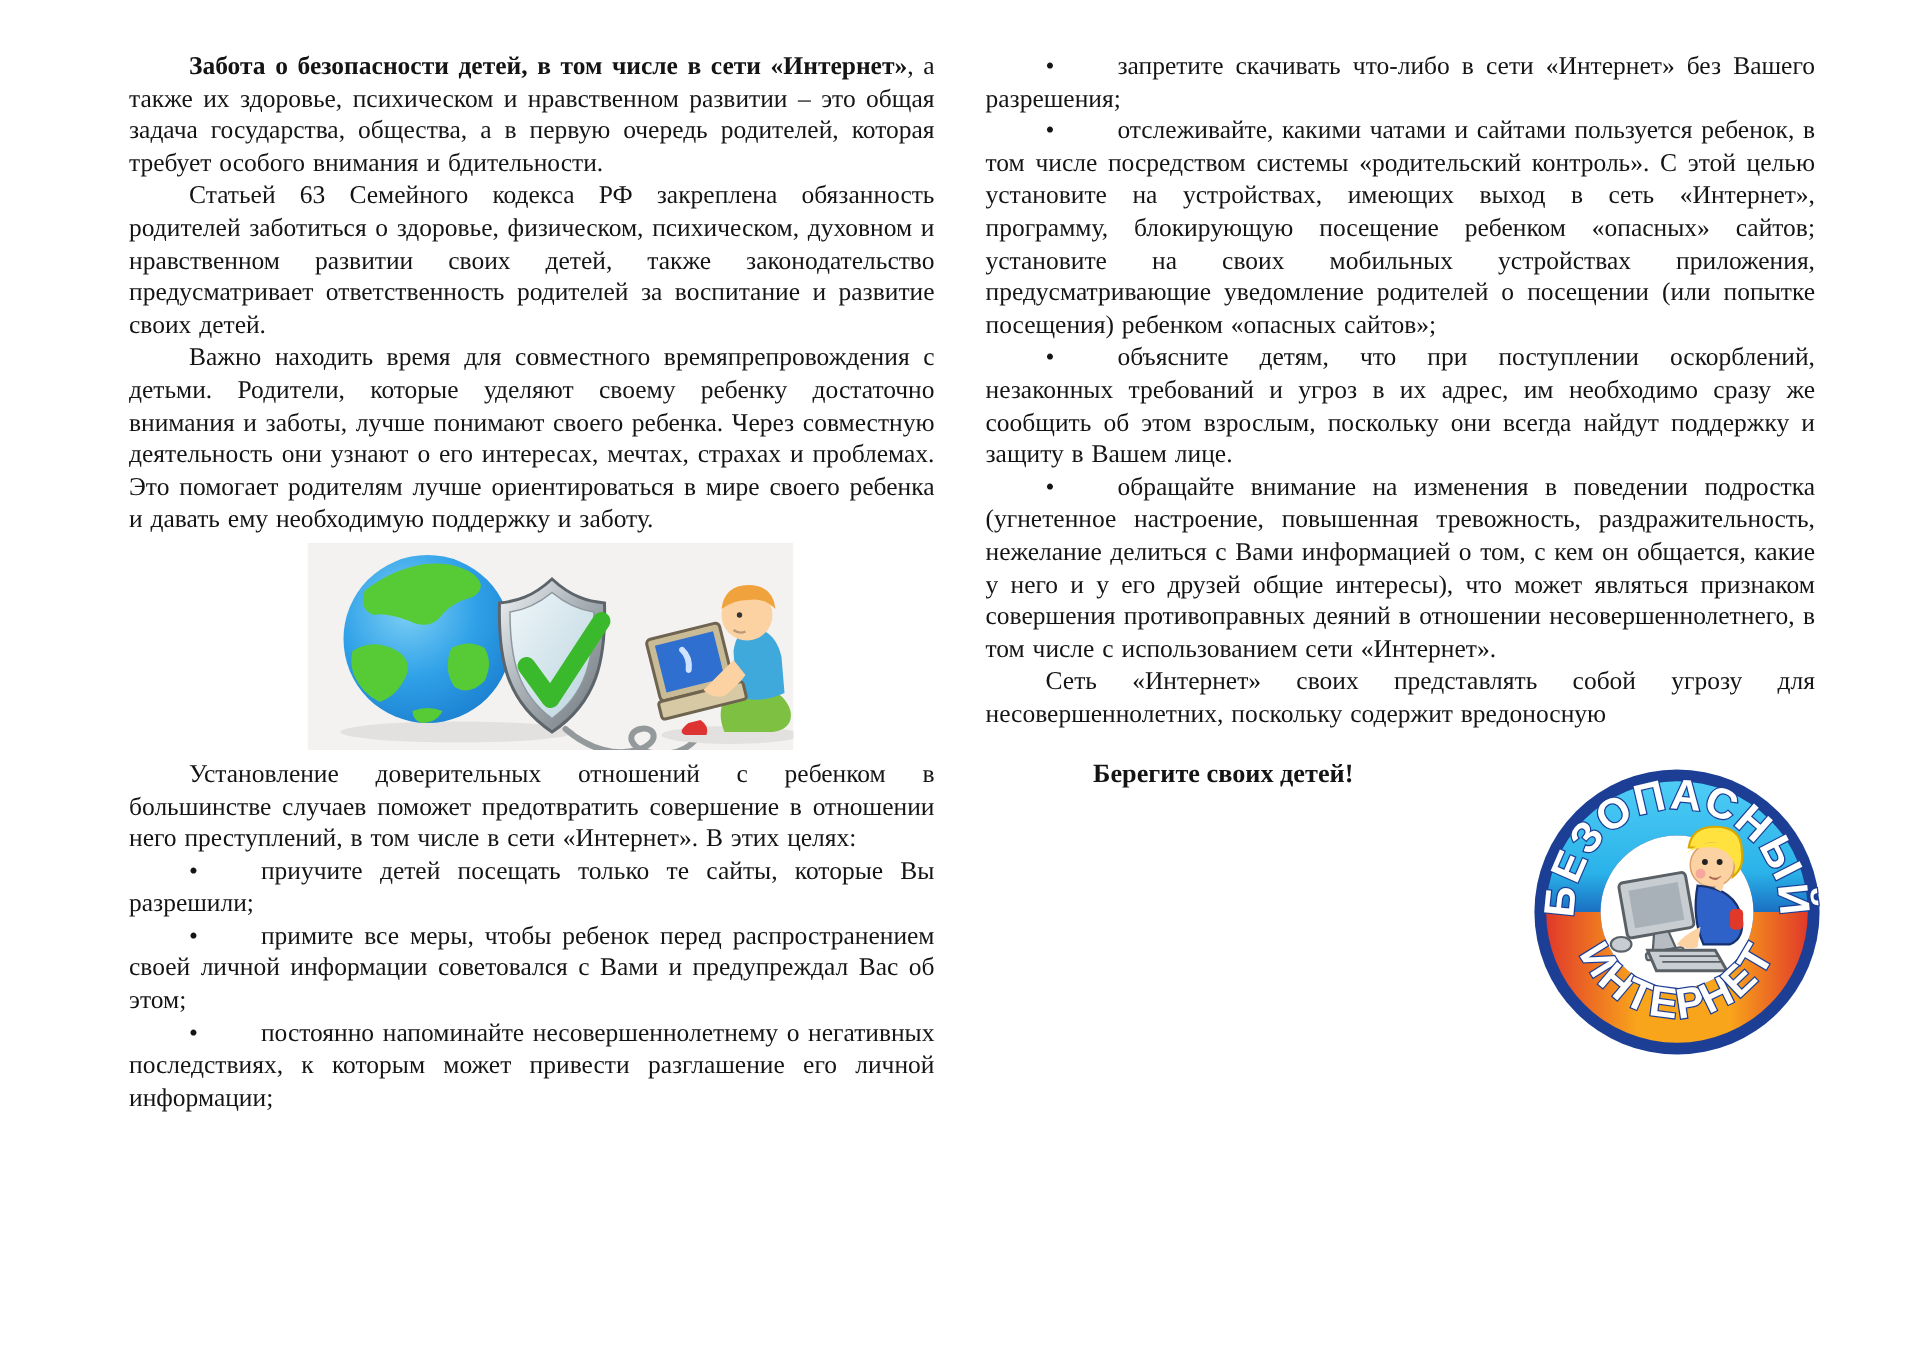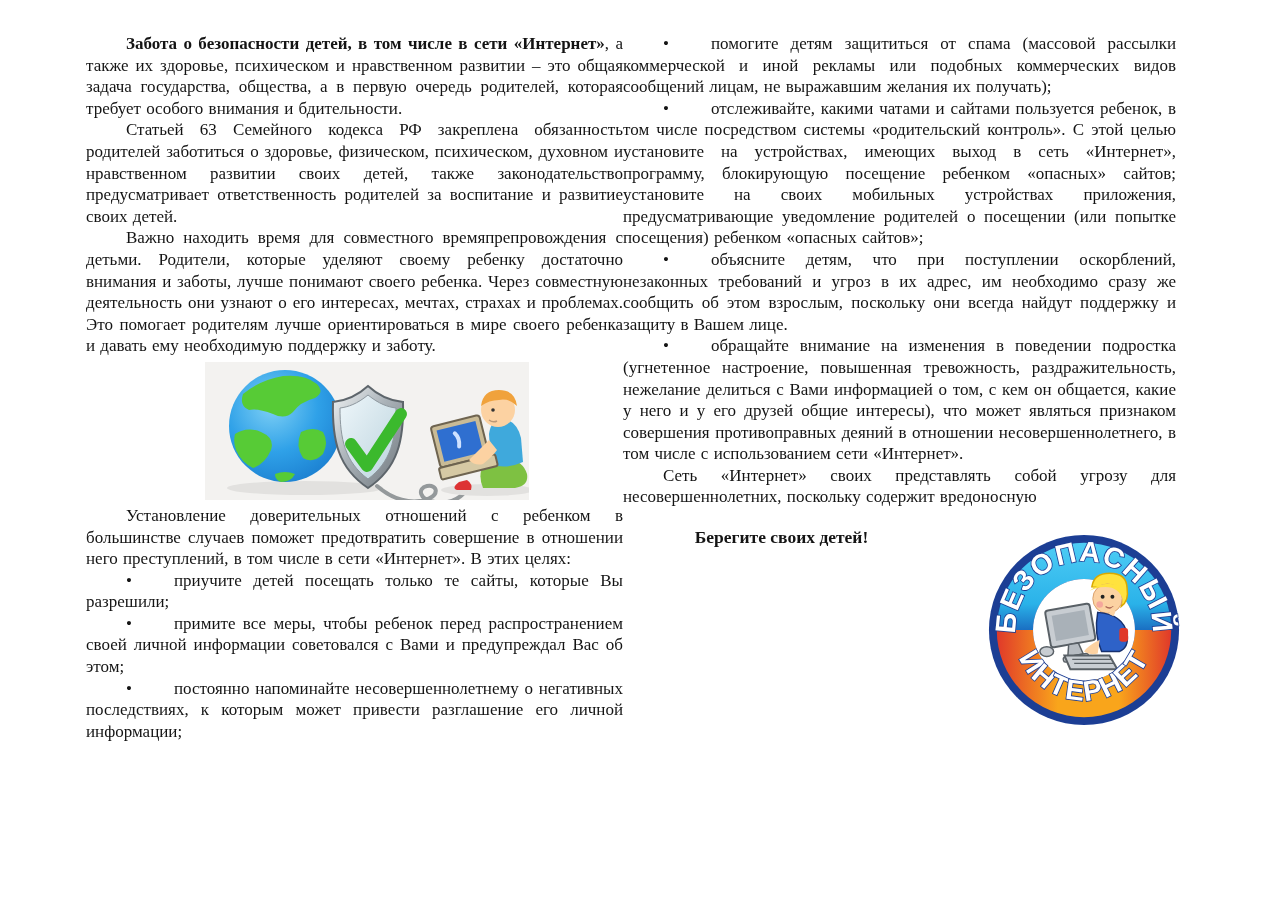--- a/index.html
+++ b/index.html
@@ -2,21 +2,21 @@
 <html><head>
 <meta charset="utf-8">
 <style>
   html,body{margin:0;padding:0;background:#ffffff;}
   .page{
     width:1286px;height:909px;background:#ffffff;overflow:hidden;
     font-family:"Liberation Serif", serif;color:#141414;position:relative;
   }
   .cols{
     display:flex;box-sizing:border-box;width:1286px;
-    padding:33px 76px 0 86px;
+    padding:33px 76px 0 86px;gap:34px;
   }
   .col{box-sizing:border-box;}
   .col-left{width:537px;}
   .col-right{width:553px;}
   .para{
     margin:0;text-align:justify;text-indent:40px;
     font-size:17px;line-height:21.6px;
     word-spacing:1px;
   }
   .para .bold{font-weight:bold;}
@@ -104,21 +104,21 @@
         </svg>
       </div>
 
       <p class="para">Установление доверительных отношений с ребенком в большинстве случаев поможет предотвратить совершение в отношении него преступлений, в том числе в сети «Интернет». В этих целях:</p>
       <p class="para"><span class="bdot">•</span><span>приучите детей посещать только те сайты, которые Вы разрешили;</span></p>
       <p class="para"><span class="bdot">•</span><span>примите все меры, чтобы ребенок перед распространением своей личной информации советовался с Вами и предупреждал Вас об этом;</span></p>
       <p class="para"><span class="bdot">•</span><span>постоянно напоминайте несовершеннолетнему о негативных последствиях, к которым может привести разглашение его личной информации;</span></p>
     </div>
 
     <div class="col col-right">
-      <p class="para"><span class="bdot">•</span><span>помогите детям защититься от спама (массовой рассылки коммерческой и иной рекламы или подобных коммерческих видов сообщений лицам, не выражавшим желания их получать);</span></p>
+      <p class="para"><span class="bdot">•</span><span>запретите скачивать что-либо в сети «Интернет» без Вашего разрешения;</span></p>
       <p class="para"><span class="bdot">•</span><span>отслеживайте, какими чатами и сайтами пользуется ребенок, в том числе посредством системы «родительский контроль». С этой целью установите на устройствах, имеющих выход в сеть «Интернет», программу, блокирующую посещение ребенком «опасных» сайтов; установите на своих мобильных устройствах приложения, предусматривающие уведомление родителей о посещении (или попытке посещения) ребенком «опасных сайтов»;</span></p>
       <p class="para"><span class="bdot">•</span><span>объясните детям, что при поступлении оскорблений, незаконных требований и угроз в их адрес, им необходимо сразу же сообщить об этом взрослым, поскольку они всегда найдут поддержку и защиту в Вашем лице.</span></p>
       <p class="para"><span class="bdot">•</span><span>обращайте внимание на изменения в поведении подростка (угнетенное настроение, повышенная тревожность, раздражительность, нежелание делиться с Вами информацией о том, с кем он общается, какие у него и у его друзей общие интересы), что может являться признаком совершения противоправных деяний в отношении несовершеннолетнего, в том числе с использованием сети «Интернет».</span></p>
 
       <p class="para">Сеть «Интернет» своих представлять собой угрозу для несовершеннолетних, поскольку содержит вредоносную</p>
 
       <div class="wrap-block">
         <div class="logo-float">
           <svg width="196" height="196" viewBox="-100 -100 200 200">
             <defs>

